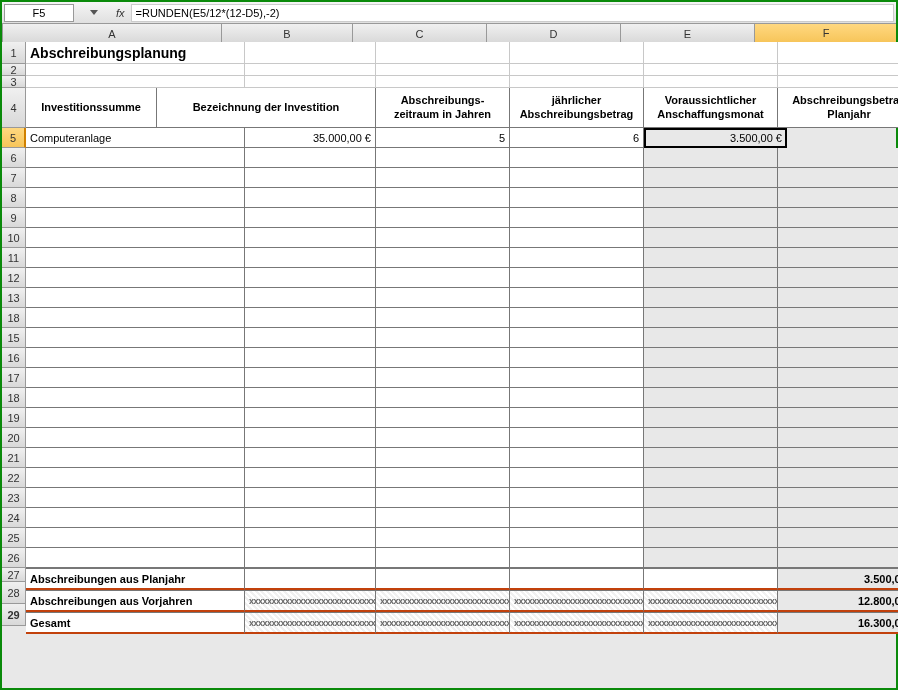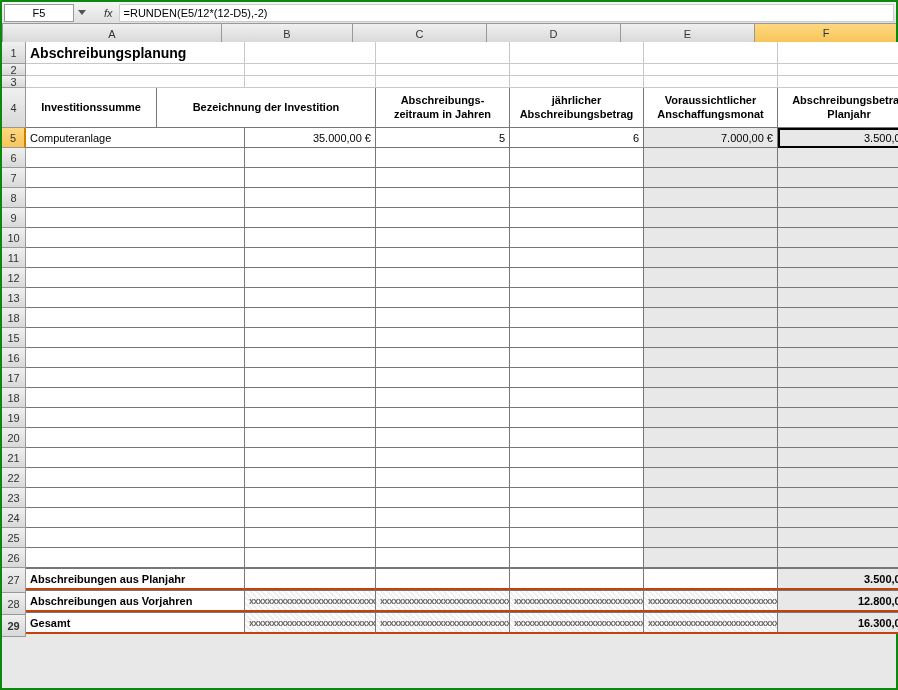--- a/index.html
+++ b/index.html
@@ -20,21 +20,21 @@
       height: 22px;
       padding: 0 2px;
     }
     .name-box {
       width: 70px;
       text-align: center;
       background: #fff;
       border: 1px solid #999;
       font-size: 11px;
       padding: 2px 4px;
-      margin-right: 4px;
+      margin-right: 16px;
     }
     .name-box-arrow {
       width: 0; height: 0;
       border-left: 4px solid transparent;
       border-right: 4px solid transparent;
       border-top: 5px solid #555;
       margin-right: 12px;
       cursor: pointer;
     }
     .fx-label {
@@ -207,21 +207,21 @@
     <div class="row-header" style="height: 20px;">17</div>
     <div class="row-header" style="height: 20px;">18</div>
     <div class="row-header" style="height: 20px;">19</div>
     <div class="row-header" style="height: 20px;">20</div>
     <div class="row-header" style="height: 20px;">21</div>
     <div class="row-header" style="height: 20px;">22</div>
     <div class="row-header" style="height: 20px;">23</div>
     <div class="row-header" style="height: 20px;">24</div>
     <div class="row-header" style="height: 20px;">25</div>
     <div class="row-header" style="height: 20px;">26</div>
-    <div class="row-header" style="height: 25px;">27</div>
+    <div class="row-header" style="height: 14px;">27</div>
     <div class="row-header" style="height: 22px;">28</div>
     <div class="row-header" style="height: 22px; font-weight: bold;">29</div>
   </div>
 
 <div class="grid" id="grid">
     <div class="row" style="height: 22px;">
       <div class="cell w-a header-title" style="height: 22px;">Abschreibungsplanung</div>
       <div class="cell w-b" style="height: 22px;"></div>
       <div class="cell w-cde" style="height: 22px;"></div>
       <div class="cell w-cde" style="height: 22px;"></div>
@@ -250,21 +250,20 @@
       <div class="cell w-cde col-title" style="height: 40px;">Abschreibungs-zeitraum in Jahren</div>
       <div class="cell w-cde col-title" style="height: 40px;">jährlicher Abschreibungsbetrag</div>
       <div class="cell w-cde col-title" style="height: 40px;">Voraussichtlicher Anschaffungsmonat</div>
       <div class="cell w-f col-title" style="height: 40px;">Abschreibungsbetrag Planjahr</div>
     </div>
     <div class="row" style="height: 20px;">
       <div class="cell w-a data-border " style="height: 20px;">Computeranlage</div>
       <div class="cell w-b data-border num" style="height: 20px;">35.000,00 €</div>
       <div class="cell w-cde data-border num" style="height: 20px;">5</div>
       <div class="cell w-cde data-border num" style="height: 20px;">6</div>
-      <div class="cell w-cde data-border calc" style="height: 20px;">7.000,00 €</div>
       <div class="cell w-f data-border calc active" style="height: 20px;">3.500,00 €</div>
     </div>
     <div class="row" style="height: 20px;">
       <div class="cell w-a data-border" style="height: 20px;"></div>
       <div class="cell w-b data-border" style="height: 20px;"></div>
       <div class="cell w-cde data-border" style="height: 20px;"></div>
       <div class="cell w-cde data-border" style="height: 20px;"></div>
       <div class="cell w-cde data-border calc" style="height: 20px;"></div>
       <div class="cell w-f data-border calc" style="height: 20px;"></div>
     </div>

